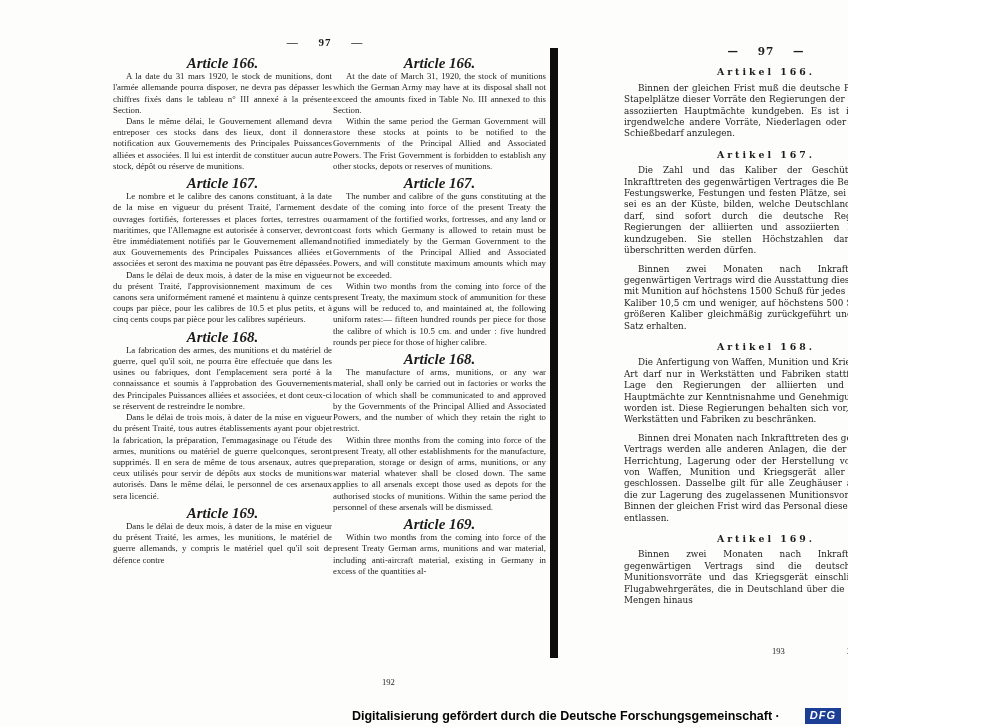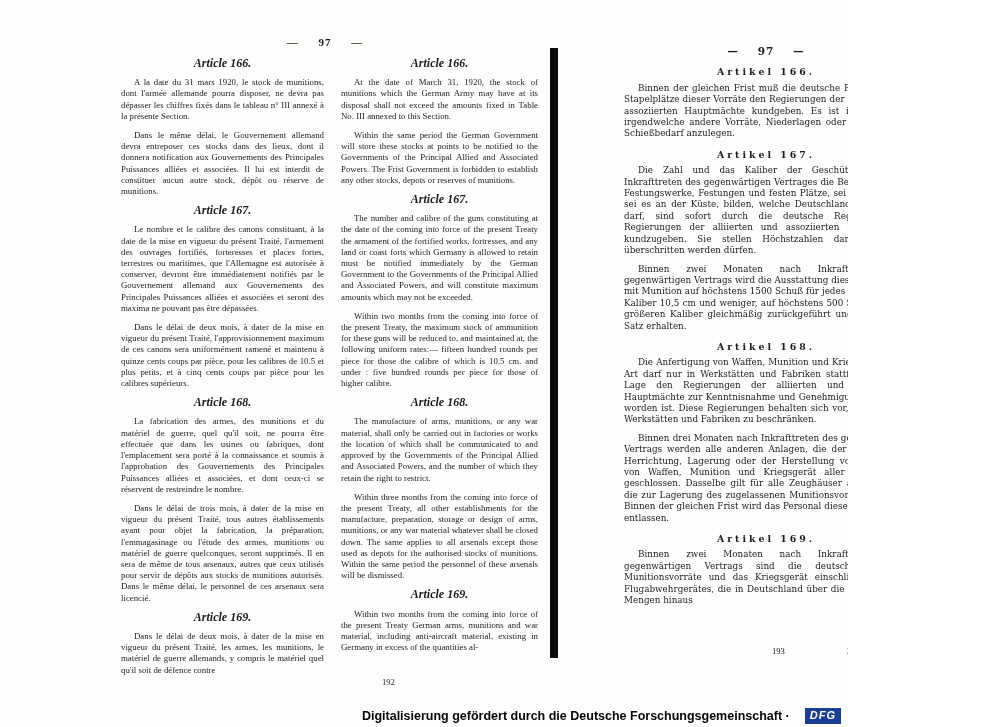--- a/index.html
+++ b/index.html
@@ -12,24 +12,24 @@
 
   
   .folio-left {
     position:absolute; top:36px; left:115px; width:420px;
     text-align:center; font-size:11px; font-weight:bold;
     word-spacing:16px; letter-spacing:1px;
   }
   .col { position:absolute; top:58px; text-align:justify; font-size:8.8px; line-height:11.2px; }
   .col-fr { left:113px; width:219px; }
   .col-en { left:333px; width:213px; }
-  .col p { margin:8px; text-indent:13px; }
+  .col p { margin:0; text-indent:13px; }
   .col .art-title {
     text-align:center; font-style:italic; font-weight:bold;
-    font-size:12px; margin:6px 0 2px; text-indent:0;
+    font-size:15px; margin:6px 0 2px; text-indent:0;
   }
   .col .art-title:first-child { margin-top:0; }
 
   
   .gutter {
     position:absolute; left:550px; top:48px; width:8px; height:610px;
     background:#0e0d0c;
   }
 
   
@@ -51,21 +51,21 @@
 
   
   .pagenum { position:absolute; font-size:8.6px; color:#242320; }
   .pn-192 { left:382px; top:639px;margin-top:38px; }
   .pn-193 { left:772px; top:646px; }
   .pn-25  { left:847px; top:646px; }
 
   
   .footer {
     position:absolute; right:7px; bottom:3px;
-    display:flex; align-items:center; gap:6px;
+    display:flex; align-items:center; gap:16px;
     font-family:"Liberation Sans", sans-serif;
     font-weight:bold; font-size:12.5px; color:#050505;
     white-space:nowrap;
   }
   .dfg-logo {
     display:inline-block; background:#1c3e94; color:#ffffff;
     font-size:11px; font-weight:bold; font-style:italic;
     letter-spacing:1px; padding:2px 5px 3px; line-height:1;margin-left:9px;
   }
 </style>

